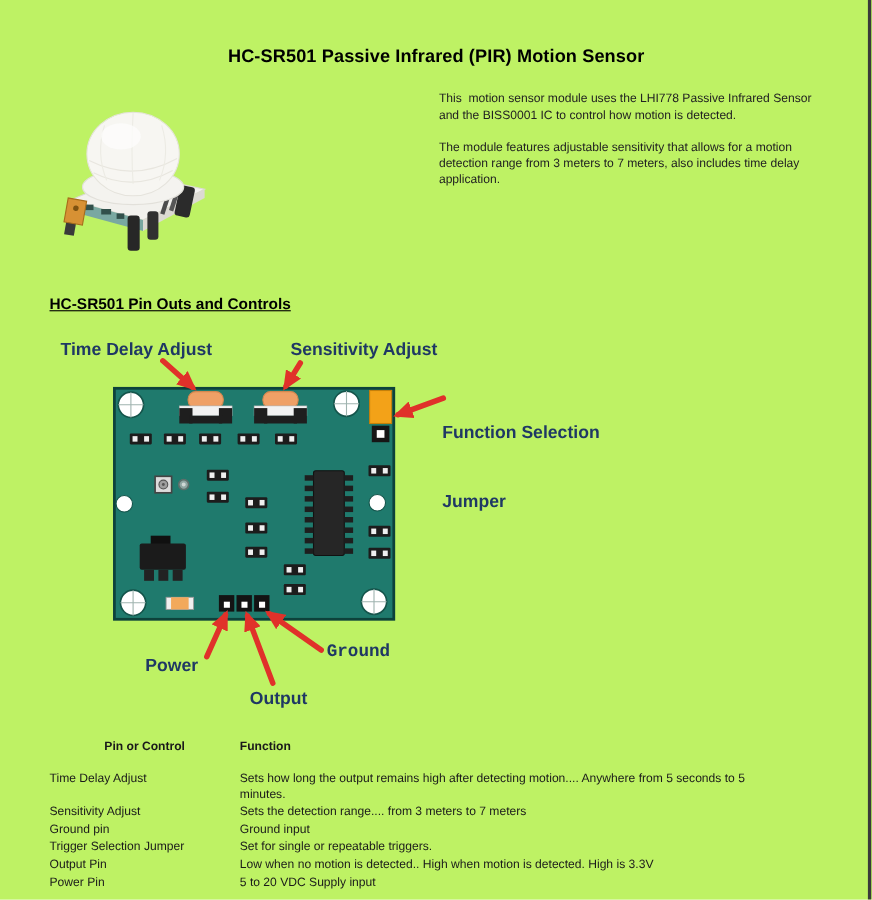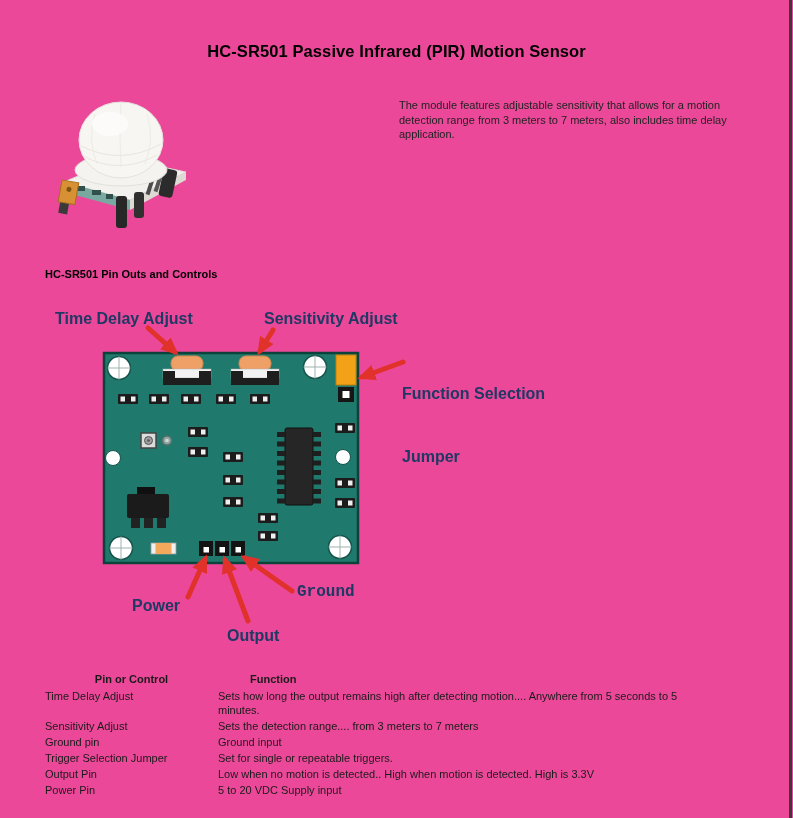--- a/index.html
+++ b/index.html
@@ -1,54 +1,54 @@
 <!DOCTYPE html>
 <html><head>
 <meta charset="utf-8">
 <style>
   * { margin:0; padding:0; box-sizing:border-box; }
   html,body { background:#fff; }
   .page {
-    position:relative; width:793px; height:818px; background:#ec4899;
+    position:relative; width:793px; height:818px; background:#bef264;
     font-family:"Liberation Sans", sans-serif; color:#1a1a1a; overflow:hidden;
   }
   .edge-right { position:absolute; top:0; right:1px; width:3px; height:818px; background:#3a3a3a; }
 
   .title {
     position:absolute; top:42px; left:0; width:100%;
     text-align:center; font-size:16.5px; font-weight:bold; color:#000;
     letter-spacing:0.1px;
   }
 
   .photo { position:absolute; left:50px; top:82px; }
 
   .intro { position:absolute; left:399px; top:83px; width:360px; font-size:11px; color:#222; }
   .intro-line { white-space:pre; line-height:14.5px; }
   .para2 { margin-top:15px; }
 
   .section-heading {
     position:absolute; left:45px; top:268px;
-    font-size:11px; font-weight:bold; color:#000;
+    font-size:14px; font-weight:bold; color:#000;text-decoration:underline;
   }
 
   .diagram { position:absolute; left:45px; top:300px; width:545px; height:362px; }
   .diagram svg { position:absolute; left:0; top:0; }
   .dlabel {
     position:absolute; font-size:16px; font-weight:bold; color:#1f3864;
     white-space:pre; line-height:21px;
   }
   .lbl-time-delay { left:10px; top:8px; }
   .lbl-sensitivity { left:219px; top:8px; }
   .lbl-trigger { left:357px; top:41px; }
   .lbl-power { left:87px; top:295px; }
   .lbl-output { left:182px; top:325px; }
   .lbl-ground { left:252px; top:282px;font-family:Liberation Mono, monospace; }
 
   .pin-table { position:absolute; left:45px; top:672px; width:700px; font-size:11px; color:#1a1a1a; }
-  .pt-head { display:flex; font-weight:bold; line-height:14px; margin-bottom:4px;gap:32px; }
+  .pt-head { display:flex; font-weight:bold; line-height:14px; margin-bottom:16px; }
   .pt-head .c1 { width:173px; text-align:center; }
   .pt-head .c2 { flex:1; padding-right:40px; }
   .pt-row { display:flex; line-height:13.5px; margin-bottom:2.5px; }
   .pt-row .c1 { width:173px; flex-shrink:0; }
   .pt-row .c2 { width:490px; }
 </style>
 </head>
 <body>
 
 <div class="page">
@@ -85,20 +85,24 @@
       <path d="M31,64 Q71,84 111,62" stroke="#e8e6df" fill="none" stroke-width="1"></path>
       <path d="M35,75 Q71,93 107,73" stroke="#e8e6df" fill="none" stroke-width="1"></path>
       <path d="M45,32 Q37,58 47,82" stroke="#ecebe4" fill="none" stroke-width="1"></path>
       <path d="M97,32 Q105,58 95,82" stroke="#ecebe4" fill="none" stroke-width="1"></path>
       <path d="M71,21 Q69,55 71,85" stroke="#ecebe4" fill="none" stroke-width="1"></path>
       <ellipse cx="60" cy="42" rx="18" ry="12" fill="#fdfdfb" opacity="0.8"></ellipse>
     </g>
   </svg>
 
   <div class="intro">
+    <div class="para">
+      <div class="intro-line">This  motion sensor module uses the LHI778 Passive Infrared Sensor</div>
+      <div class="intro-line">and the BISS0001 IC to control how motion is detected.</div>
+    </div>
     <div class="para para2">
       <div class="intro-line">The module features adjustable sensitivity that allows for a motion</div>
       <div class="intro-line">detection range from 3 meters to 7 meters, also includes time delay</div>
       <div class="intro-line">application.</div>
     </div>
   </div>
 
   <div class="section-heading">HC-SR501 Pin Outs and Controls</div>
 
   <div class="diagram">

